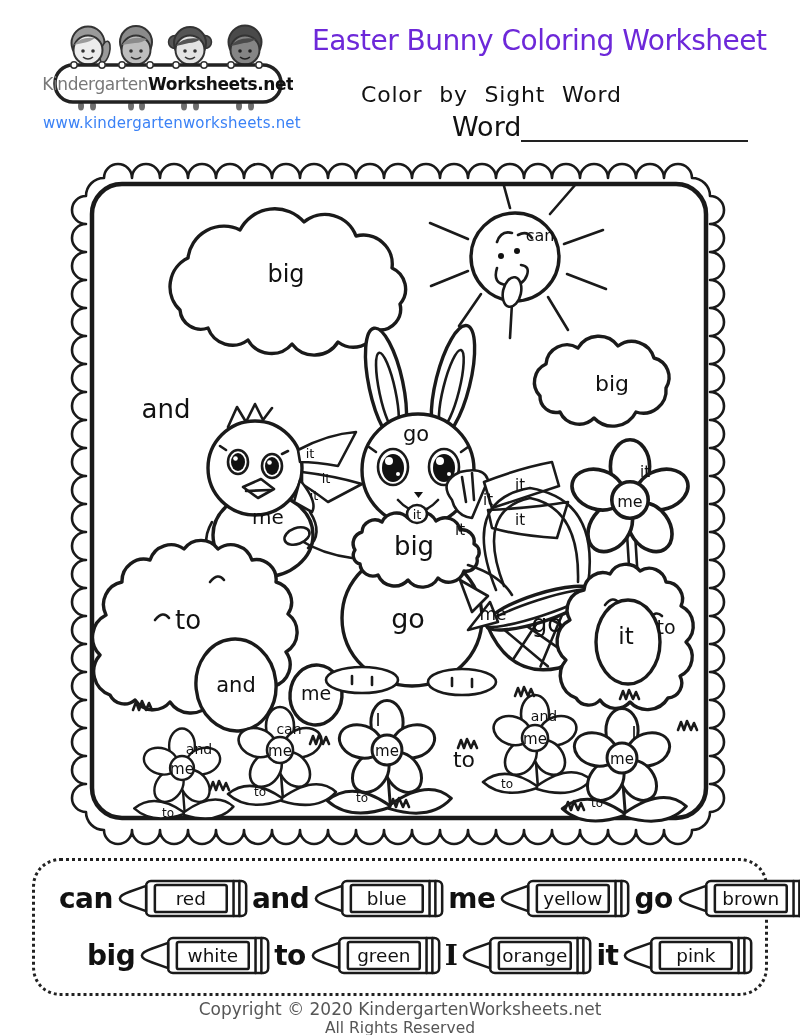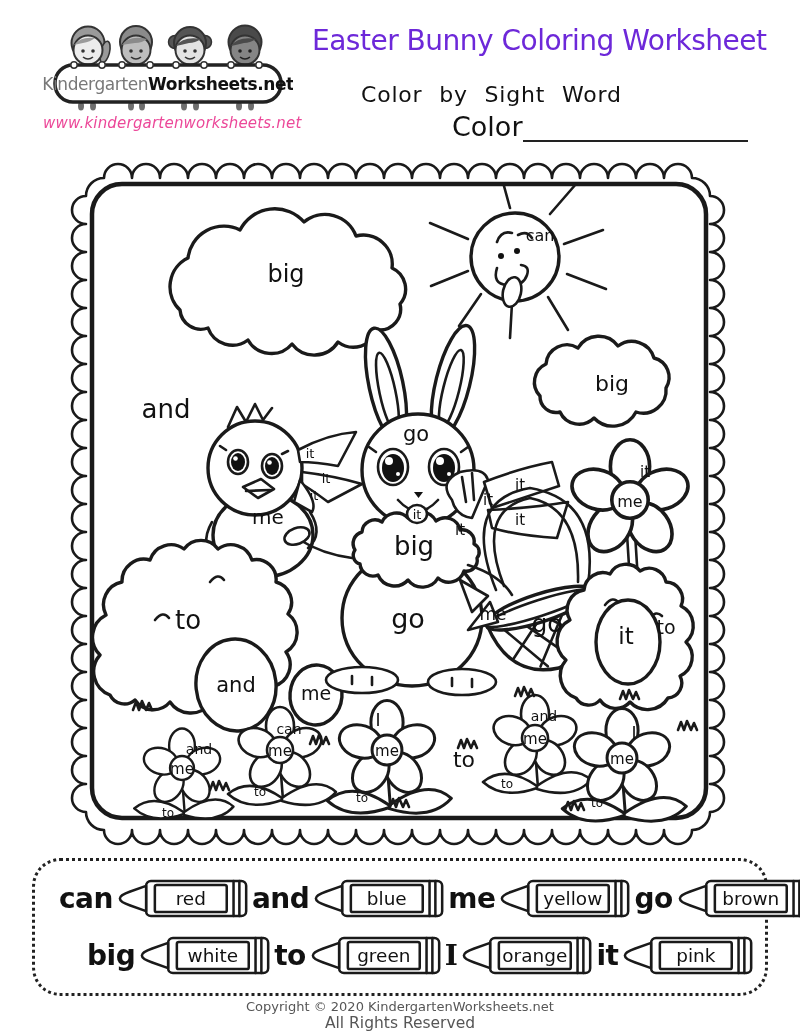--- a/index.html
+++ b/index.html
@@ -1,20 +1,20 @@
 <!DOCTYPE html>
 <html><head>
 <meta charset="utf-8">
 <style>
   html,body{margin:0;padding:0;background:#fff;}
   .page{position:relative;width:800px;height:1035px;background:#fff;overflow:hidden;
         font-family:"DejaVu Sans",sans-serif;color:#111;}
   .logo-svg{position:absolute;left:43px;top:12px;width:250px;height:102px;}
   .logo-url{position:absolute;left:43px;top:114px;width:250px;text-align:center;
-            font-size:15px;color:#ec4899;letter-spacing:.2px;font-style:italic;}
+            font-size:15px;color:#3b82f6;letter-spacing:.2px;}
   .title{position:absolute;left:312px;top:24px;width:470px;font-size:28px;color:#6d28d9;
          letter-spacing:-.5px;white-space:nowrap;}
   .subtitle{position:absolute;left:317px;top:82px;font-size:22px;letter-spacing:.8px;
             word-spacing:9px;font-weight:400;margin-left:44px;}
   .name-row{position:absolute;left:452px;top:110px;width:296px;display:flex;align-items:flex-end;}
   .name-label{font-size:27px;line-height:30px;}
   .name-line{flex:1;border-bottom:2.5px solid #222;height:30px;}
   .scene-svg{position:absolute;left:60px;top:150px;width:680px;height:700px;}
   .ln{stroke:#1a1a1a;stroke-width:2.6;stroke-linecap:round;stroke-linejoin:round;}
   .lnthick{stroke:#1a1a1a;stroke-width:3.4;stroke-linecap:round;stroke-linejoin:round;}
@@ -27,21 +27,21 @@
   .key-box{position:absolute;left:32px;top:858px;width:736px;height:138px;box-sizing:border-box;
            border:3px dotted #222;border-radius:28px;display:flex;flex-direction:column;
            justify-content:space-evenly;padding:4px 0;}
   .key-row{display:flex;align-items:center;justify-content:space-between;padding:0 24px;}
   .key-row.r2{padding:0 52px;}
   .key-item{display:flex;align-items:center;gap:3px;}
   .key-word{font-size:28px;font-weight:700;letter-spacing:-.5px;}
   .crayon{width:136px;height:47px;}
   text.ct{font-family:"DejaVu Sans",sans-serif;font-size:19px;fill:#111;text-anchor:middle;}
   .footer{position:absolute;left:0;top:999px;width:100%;text-align:center;color:#565656;}
-  .footer .l1{font-size:13px;}
+  .footer .l1{font-size:17px;}
   .footer .l2{font-size:15.5px;}
   .lg-txt{font-family:"DejaVu Sans",sans-serif;font-size:17px;letter-spacing:-.4px;text-anchor:middle;}
 </style>
 </head>
 <body>
 
 <div class="page">
 
   <svg class="logo-svg" viewBox="0 0 250 102">
     <g>
@@ -99,21 +99,21 @@
       <circle cx="188" cy="53" r="3.2"></circle>
         <circle cx="216" cy="53" r="3.2"></circle>
     </g>
     <text x="125" y="78" class="lg-txt"><tspan fill="#787878">Kindergarten</tspan><tspan fill="#111" font-weight="700">Worksheets.net</tspan></text>
   </svg>
   <div class="logo-url">www.kindergartenworksheets.net</div>
 
   <div class="title">Easter Bunny Coloring Worksheet</div>
   <div class="subtitle">Color by Sight Word</div>
   <div class="name-row">
-    <span class="name-label">Color</span>
+    <span class="name-label">Word</span>
     <span class="name-line"></span>
   </div>
 
   <svg class="scene-svg" viewBox="0 0 680 700">
     <defs>
       <g id="flowerHead">
         <g class="ln" fill="#fff">
           <ellipse cx="0" cy="-24" rx="14" ry="19"></ellipse>
           <ellipse cx="0" cy="-24" rx="14" ry="19" transform="rotate(72)"></ellipse>
           <ellipse cx="0" cy="-24" rx="14" ry="19" transform="rotate(144)"></ellipse>

